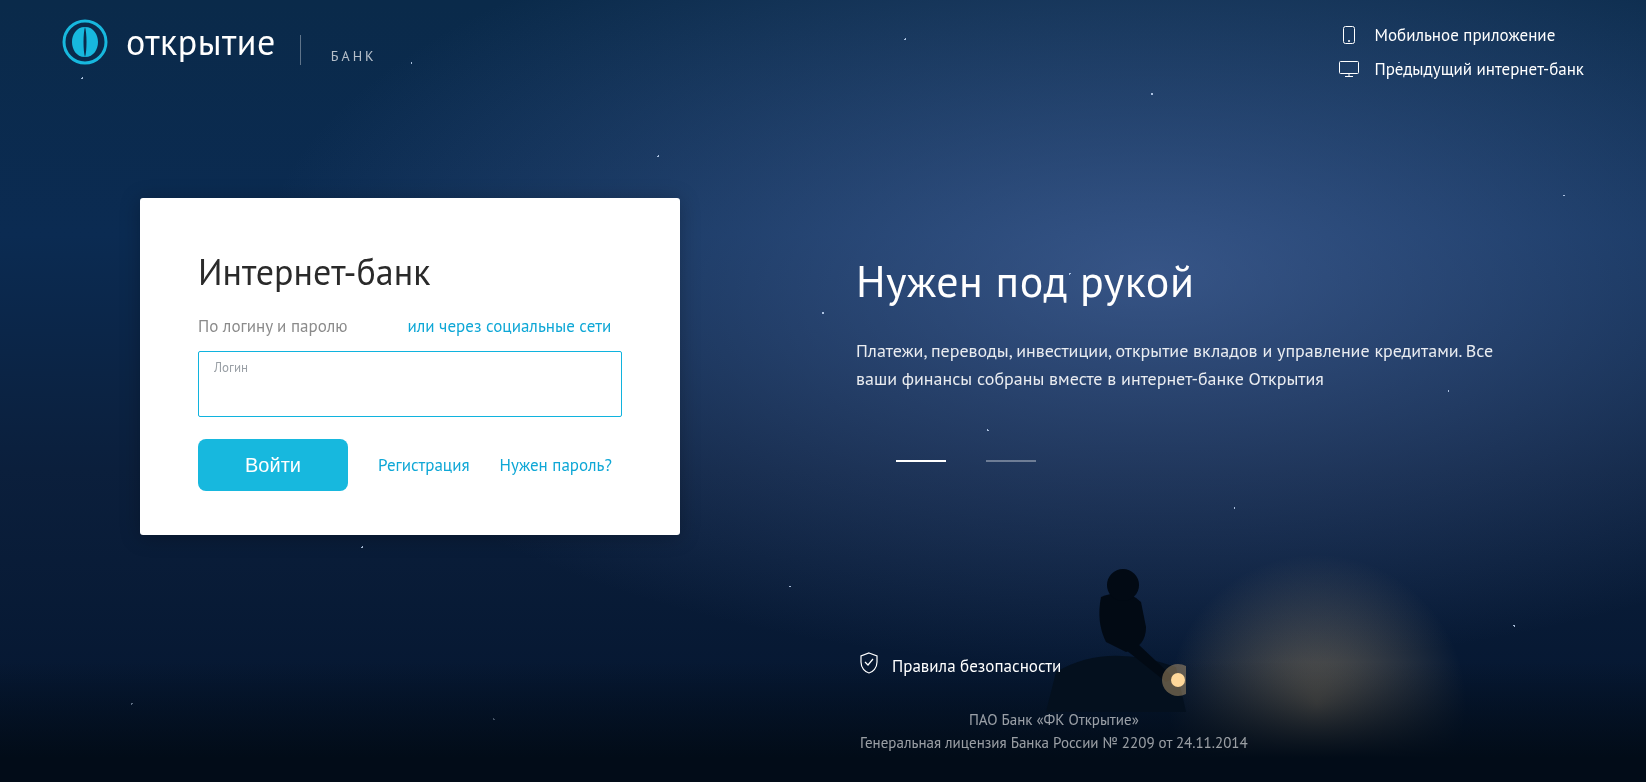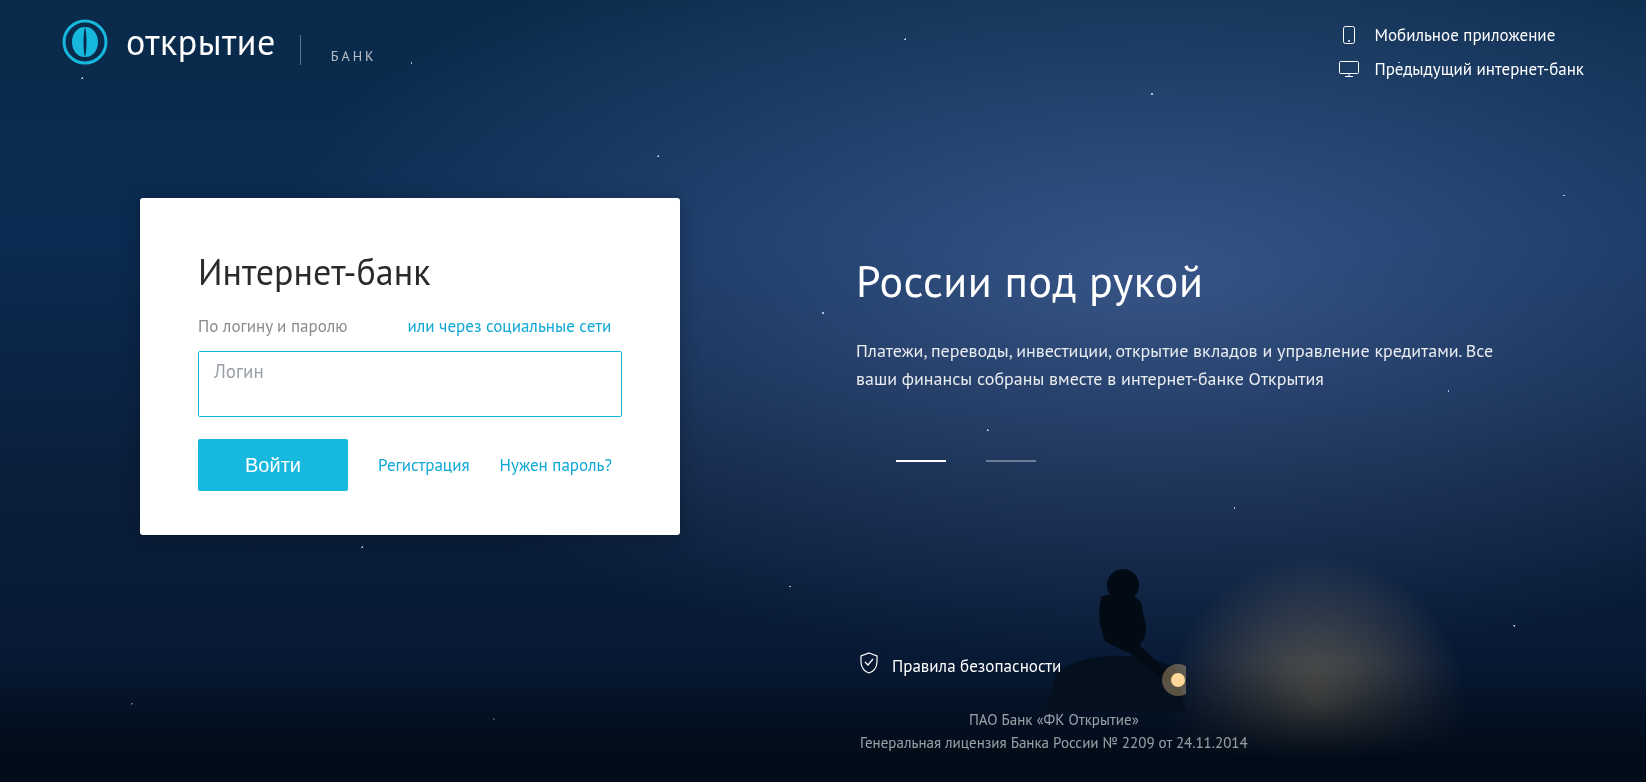--- a/index.html
+++ b/index.html
@@ -110,31 +110,31 @@
   .field input{
     width:100%; height:66px;
     border:1px solid #d9dde1; border-radius:2px;
     padding:26px 16px 10px;
     font-size:20px;
     outline:none;
   }
   .field.focused input{ border-color:#10b3de; }
   .field .floating{
     position:absolute; left:16px; top:8px;
-    font-size:19px; color:#9aa0a6;
+    font-size:13px; color:#9aa0a6;
   }
   .field input::placeholder{
     color:#9aa0a6; font-size:20px;
   }
   .actions{
     display:flex; align-items:center; gap:30px; margin-top:22px;
   }
   .btn-login{
     background:#17b8de; color:#fff; border:none;
-    width:150px; height:52px; border-radius:2px;
+    width:150px; height:52px; border-radius:8px;
     font-size:20px; cursor:pointer;
   }
   .link{ color:#0ea7d6; font-size:17px; cursor:pointer; }
 
   
   .hero{
     position:absolute; right:130px; top:252px; width:660px; color:#fff;
   }
   .hero h2{
     font-size:44px; font-weight:300; margin-bottom:28px; letter-spacing:.5px;
@@ -232,21 +232,21 @@
 
 
   <div class="actions">
     <button class="btn-login">Войти</button>
     <span class="link">Регистрация</span>
     <span class="link">Нужен пароль?</span>
   </div>
 </div>
 
 <div class="hero">
-  <h2>России под рукой</h2>
+  <h2>Нужен под рукой</h2>
   <p>Платежи, переводы, инвестиции, открытие вкладов и управление кредитами. Все ваши финансы собраны вместе в интернет-банке Открытия</p>
 </div>
 
 <div class="dots">
   <div class="dot active"></div>
   <div class="dot"></div>
 </div>
 
 <div class="footer">
   <div class="security">

